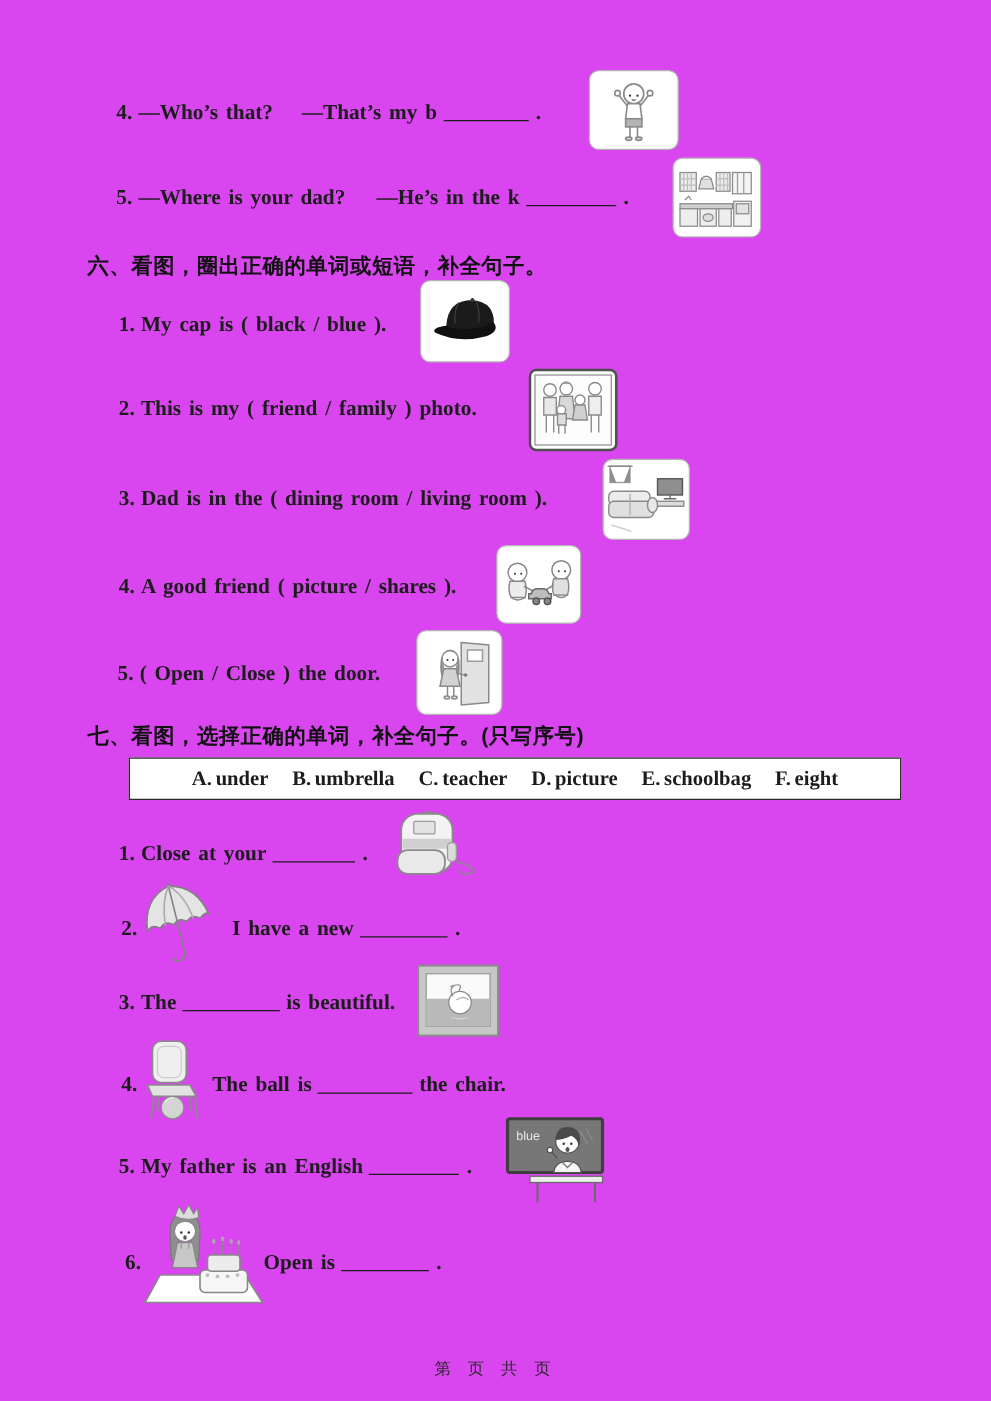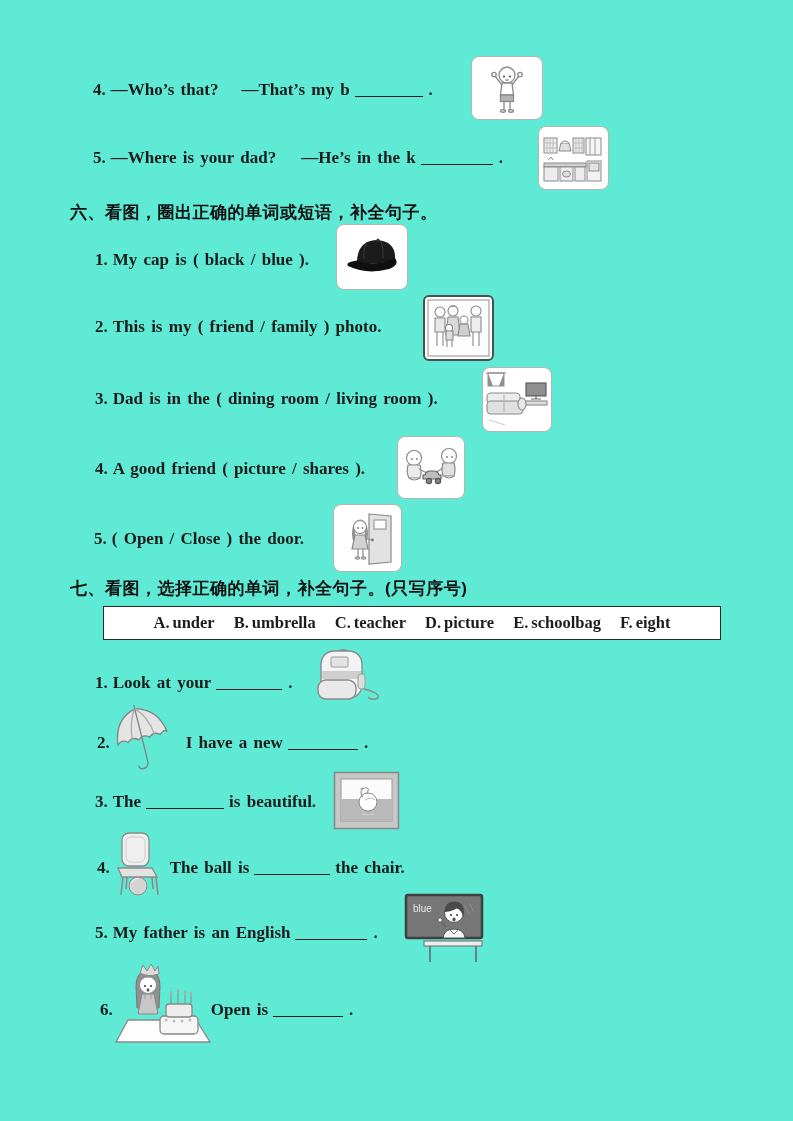--- a/index.html
+++ b/index.html
@@ -1,17 +1,17 @@
 <!DOCTYPE html>
 <html><head>
 <meta charset="utf-8">
 <style>
   html,body{margin:0;padding:0;background:#ffffff;}
   .page{
-    position:relative;width:793px;height:1121px;background:#5eead4;
+    position:relative;width:793px;height:1121px;background:#d946ef;
     overflow:hidden;color:#1c1c1c;
   }
   .en{
     position:absolute;white-space:nowrap;
     font-family:"Liberation Serif",serif;font-weight:700;font-size:17px;
     word-spacing:2px;line-height:20px;color:#1c1c1c;
   }
   .cn{
     position:absolute;white-space:nowrap;
     font-family:"Liberation Sans",sans-serif;font-weight:700;font-size:17px;
@@ -229,21 +229,21 @@
         <span>E.</span>
         <span>schoolbag</span>
       </span>
     <span class="wb-item">
         <span>F.</span>
         <span>eight</span>
       </span>
   </div>
 
   <div class="en" style="left:95px;top:673px;">
-    <span class="num">1.</span><span>Look at your</span><span class="blank" style="width:66px;"></span><span class="dot">.</span>
+    <span class="num">1.</span><span>Close at your</span><span class="blank" style="width:66px;"></span><span class="dot">.</span>
   </div>
   <div class="pic" style="left:304px;top:644px;width:78px;height:68px;">
     <svg viewBox="0 0 78 68">
       <path d="M32,9 q7,-6 14,0" fill="none" stroke="#8a8a8a" stroke-width="2"></path>
       <rect x="17" y="7" width="41" height="47" rx="13" fill="#f3f3f3" stroke="#8a8a8a" stroke-width="1.4"></rect>
       <rect x="18" y="27" width="39" height="8" fill="#cfcfcf"></rect>
       <rect x="27" y="13" width="17" height="10" rx="1" fill="#e3e3e3" stroke="#9c9c9c"></rect>
       <rect x="14" y="36" width="38" height="19" rx="8" fill="#e9e9e9" stroke="#8a8a8a" stroke-width="1.4"></rect>
       <rect x="54" y="30" width="7" height="15" rx="3" fill="#dcdcdc" stroke="#9c9c9c"></rect>
       <path d="M60,45 q16,4 14,9 q-6,3 -10,-1" fill="none" stroke="#8a8a8a" stroke-width="1.4"></path>
@@ -338,14 +338,15 @@
         <ellipse cx="64" cy="31" rx="1.3" ry="2" fill="#aaa"></ellipse>
       <ellipse cx="71" cy="33" rx="1.3" ry="2" fill="#aaa"></ellipse>
         <ellipse cx="77" cy="34" rx="1.3" ry="2" fill="#aaa"></ellipse>
       <circle cx="52" cy="60" r="1.5" fill="#bbb"></circle>
         <circle cx="60" cy="61" r="1.5" fill="#bbb"></circle>
       <circle cx="68" cy="61" r="1.5" fill="#bbb"></circle>
         <circle cx="76" cy="60" r="1.5" fill="#bbb"></circle>
     </svg>
   </div>
 
+  <div class="footer">第 页 共 页</div>
 
 </div>
 
 </body></html>

